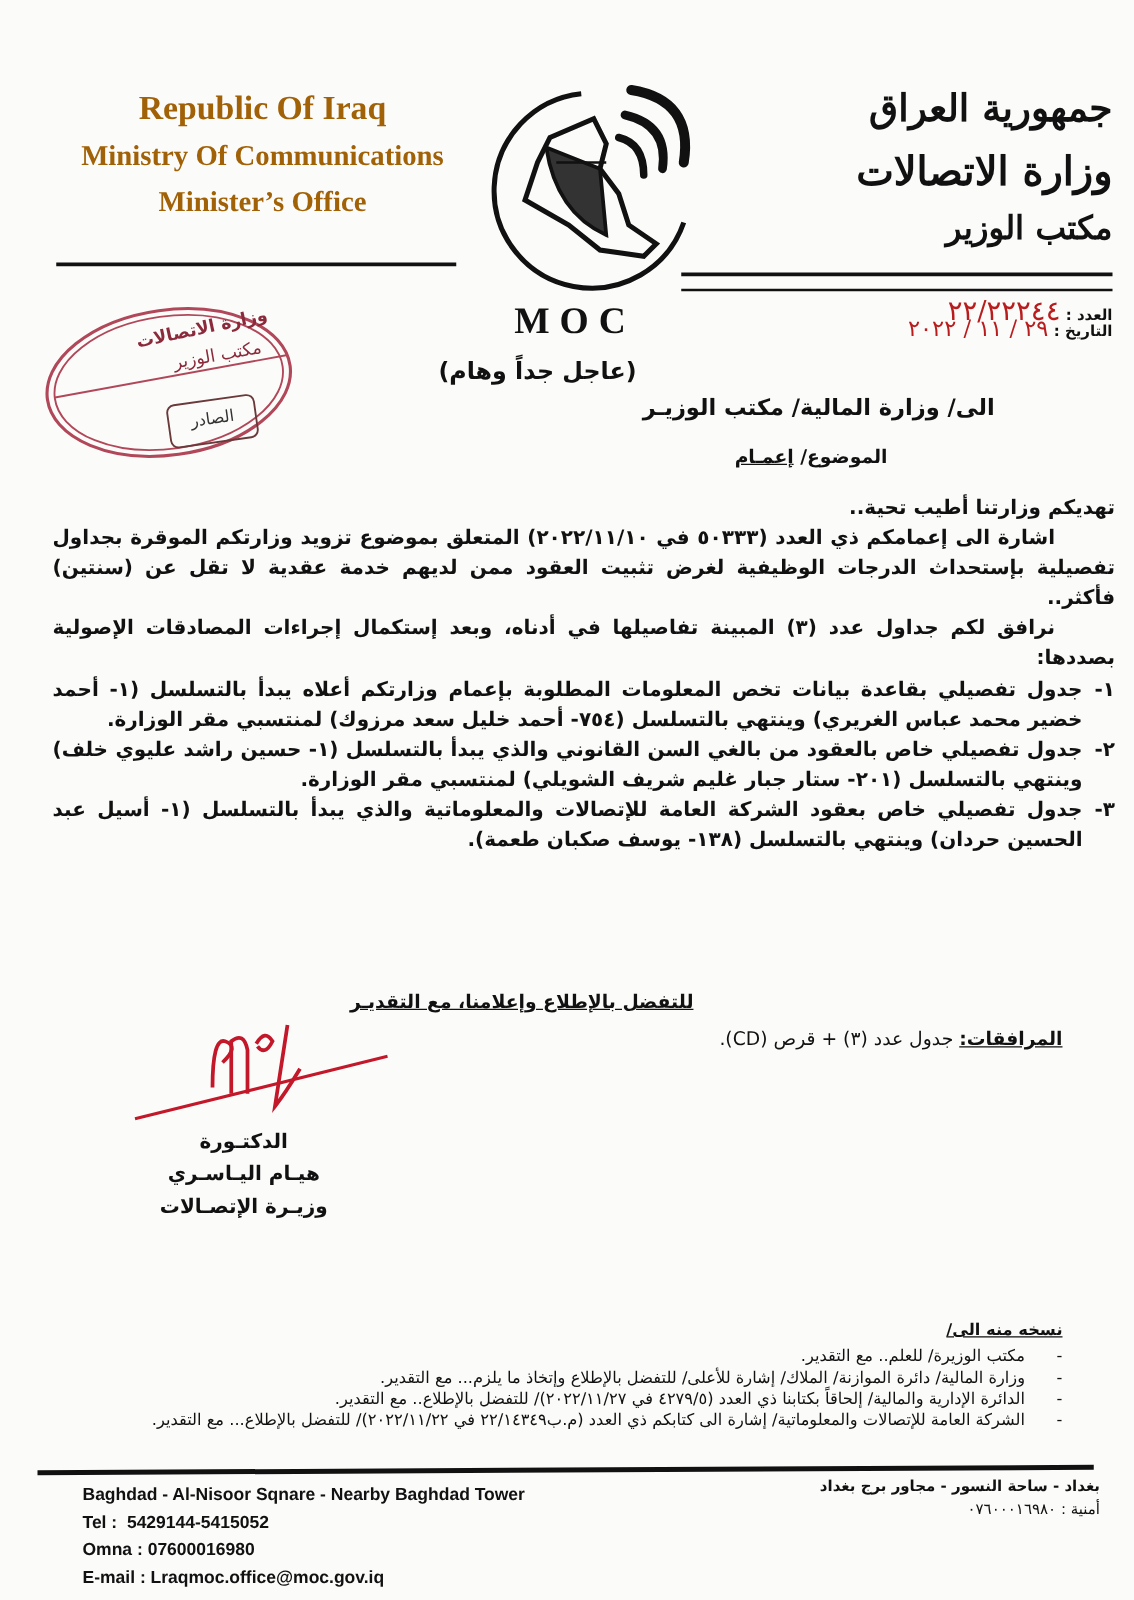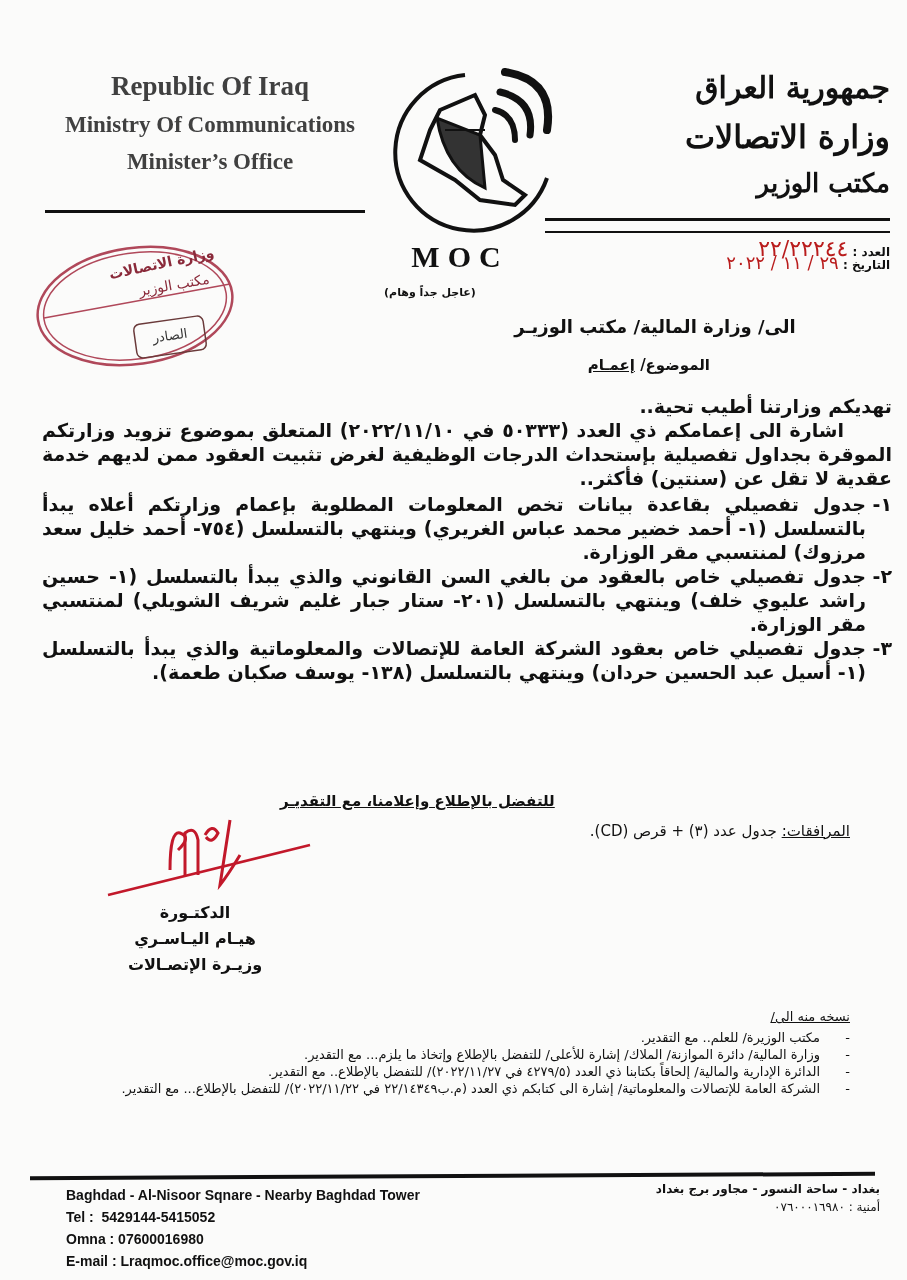--- a/index.html
+++ b/index.html
@@ -3,25 +3,25 @@
 <meta charset="utf-8">
 <style>
   html, body { margin: 0; padding: 0; }
   body {
     width: 907px; height: 1280px; position: relative; overflow: hidden;
     background: #fbfbfa; color: #111;
     font-family: "DejaVu Sans", sans-serif;
   }
   .abs { position: absolute; }
   .rtl { direction: rtl; text-align: right; }
-  .bold { font-weight: normal; }
-  .en-head { font-family: "Liberation Serif", serif; font-weight: bold; text-align: center; color: #404040; }
+  .bold { font-weight: bold; margin-top: 48px; }
+  .en-head { font-family: "Liberation Serif", serif; font-weight: bold; text-align: center; color: #a16207; }
   .ar-head { font-family: "DejaVu Serif", serif; font-weight: bold; direction: rtl; }
   .rule { position: absolute; background: #111; }
-  .body-text { font-family: "DejaVu Sans", sans-serif; font-size: 19px; line-height: 24px; font-weight: bold; }
+  .body-text { font-family: "DejaVu Sans", sans-serif; font-size: 16px; line-height: 24px; font-weight: bold; }
   u { text-decoration: underline; }
   .stamp { color: #8a2a3a; }
   .blue { color: #b91c1c; }
   .red { color: #d0182a; }
 </style>
 </head>
 <body>
 
 <div class="abs en-head" style="left:40px; top:68px; width:340px;">
   <div style="font-size:27px; line-height:36px;">Republic Of Iraq</div>
@@ -52,21 +52,21 @@
     <path d="M80 15 A78 78 0 1 0 162 118" fill="none" stroke="#111" stroke-width="4"></path>
     <path d="M120 12 Q170 20 162 70" fill="none" stroke="#111" stroke-width="8" stroke-linecap="round"></path>
     <path d="M115 32 Q150 40 145 75" fill="none" stroke="#111" stroke-width="7" stroke-linecap="round"></path>
     <path d="M110 50 Q130 55 130 80" fill="none" stroke="#111" stroke-width="6" stroke-linecap="round"></path>
     <path d="M55 50 L90 35 L100 55 L95 75 L110 95 L118 120 L140 135 L130 145 L95 140 L70 120 L35 100 L45 70 Z" fill="none" stroke="#111" stroke-width="4"></path>
     <path d="M52 58 Q60 110 100 128 L95 75 Z" fill="#333" stroke="#111" stroke-width="3"></path>
     <line x1="60" y1="70" x2="100" y2="70" stroke="#111" stroke-width="2"></line>
   </svg>
 </div>
 <div class="abs" style="left:380px; top:240px; width:160px; text-align:center; font-family:'Liberation Serif',serif; font-weight:bold; font-size:30px; letter-spacing:8px;">MOC</div>
-<div class="abs rtl" style="left:330px; top:286px; width:200px; text-align:center; font-size:11px; font-weight:bold;">(عاجل جداً وهام)</div>
+<div class="abs rtl" style="left:330px; top:286px; width:200px; text-align:center; font-size:19px; font-weight:bold;">(عاجل جداً وهام)</div>
 
 <div class="abs stamp" style="left:30px; top:238px; width:205px; height:140px;">
   <svg width="205" height="140" viewBox="0 0 205 140" style="position:absolute; left:0; top:0;">
     <ellipse cx="105" cy="68" rx="98" ry="58" fill="none" stroke="#b0485a" stroke-width="2.5" transform="rotate(-8 105 68)"></ellipse>
     <ellipse cx="105" cy="68" rx="92" ry="53" fill="none" stroke="#b0485a" stroke-width="1.5" transform="rotate(-8 105 68)"></ellipse>
     <line x1="14" y1="80" x2="200" y2="46" stroke="#b0485a" stroke-width="1.5"></line>
     <rect x="105" y="82" width="70" height="34" rx="6" fill="none" stroke="#6a3a3a" stroke-width="1.5" transform="rotate(-8 140 99)"></rect>
   </svg>
   <div class="rtl" style="position:absolute; left:70px; top:18px; width:115px; font-size:14px; font-weight:bold; transform:rotate(-12deg);">وزارة الاتصالات</div>
   <div class="rtl" style="position:absolute; left:70px; top:42px; width:110px; font-size:14px; transform:rotate(-10deg);">مكتب الوزير</div>
@@ -75,20 +75,21 @@
 
 <div class="abs rtl" style="left:420px; top:316px; width:470px; font-size:18px; font-weight:bold;text-align:center;">الى/ وزارة المالية/ مكتب الوزيـر</div>
 <div class="abs rtl" style="left:420px; top:356px; width:290px; font-size:15px; font-weight:bold;">
   <span>الموضوع/</span>
   <u>إعمـام</u>
 </div>
 
 <div class="abs rtl body-text" style="left:42px; top:394px; width:850px;">
   <div>تهديكم وزارتنا أطيب تحية..</div>
   <div style="text-indent:48px; text-align:justify;">اشارة الى إعمامكم ذي العدد (٥٠٣٣٣ في ٢٠٢٢/١١/١٠) المتعلق بموضوع تزويد وزارتكم الموقرة بجداول تفصيلية بإستحداث الدرجات الوظيفية لغرض تثبيت العقود ممن لديهم خدمة عقدية لا تقل عن (سنتين) فأكثر..</div>
+  <div style="text-indent:48px; text-align:justify;">نرافق لكم جداول عدد (٣) المبينة تفاصيلها في أدناه، وبعد إستكمال إجراءات المصادقات الإصولية بصددها:</div>
 
   <div style="display:flex; margin-top:2px;">
     <span style="width:26px; flex:none;">١-</span>
     <span style="text-align:justify;">جدول تفصيلي بقاعدة بيانات تخص المعلومات المطلوبة بإعمام وزارتكم أعلاه يبدأ بالتسلسل (١- أحمد خضير محمد عباس الغريري) وينتهي بالتسلسل (٧٥٤- أحمد خليل سعد مرزوك) لمنتسبي مقر الوزارة.</span>
   </div>
   <div style="display:flex;">
     <span style="width:26px; flex:none;">٢-</span>
     <span style="text-align:justify;">جدول تفصيلي خاص بالعقود من بالغي السن القانوني والذي يبدأ بالتسلسل (١- حسين راشد عليوي خلف) وينتهي بالتسلسل (٢٠١- ستار جبار غليم شريف الشويلي) لمنتسبي مقر الوزارة.</span>
   </div>
   <div style="display:flex;">

